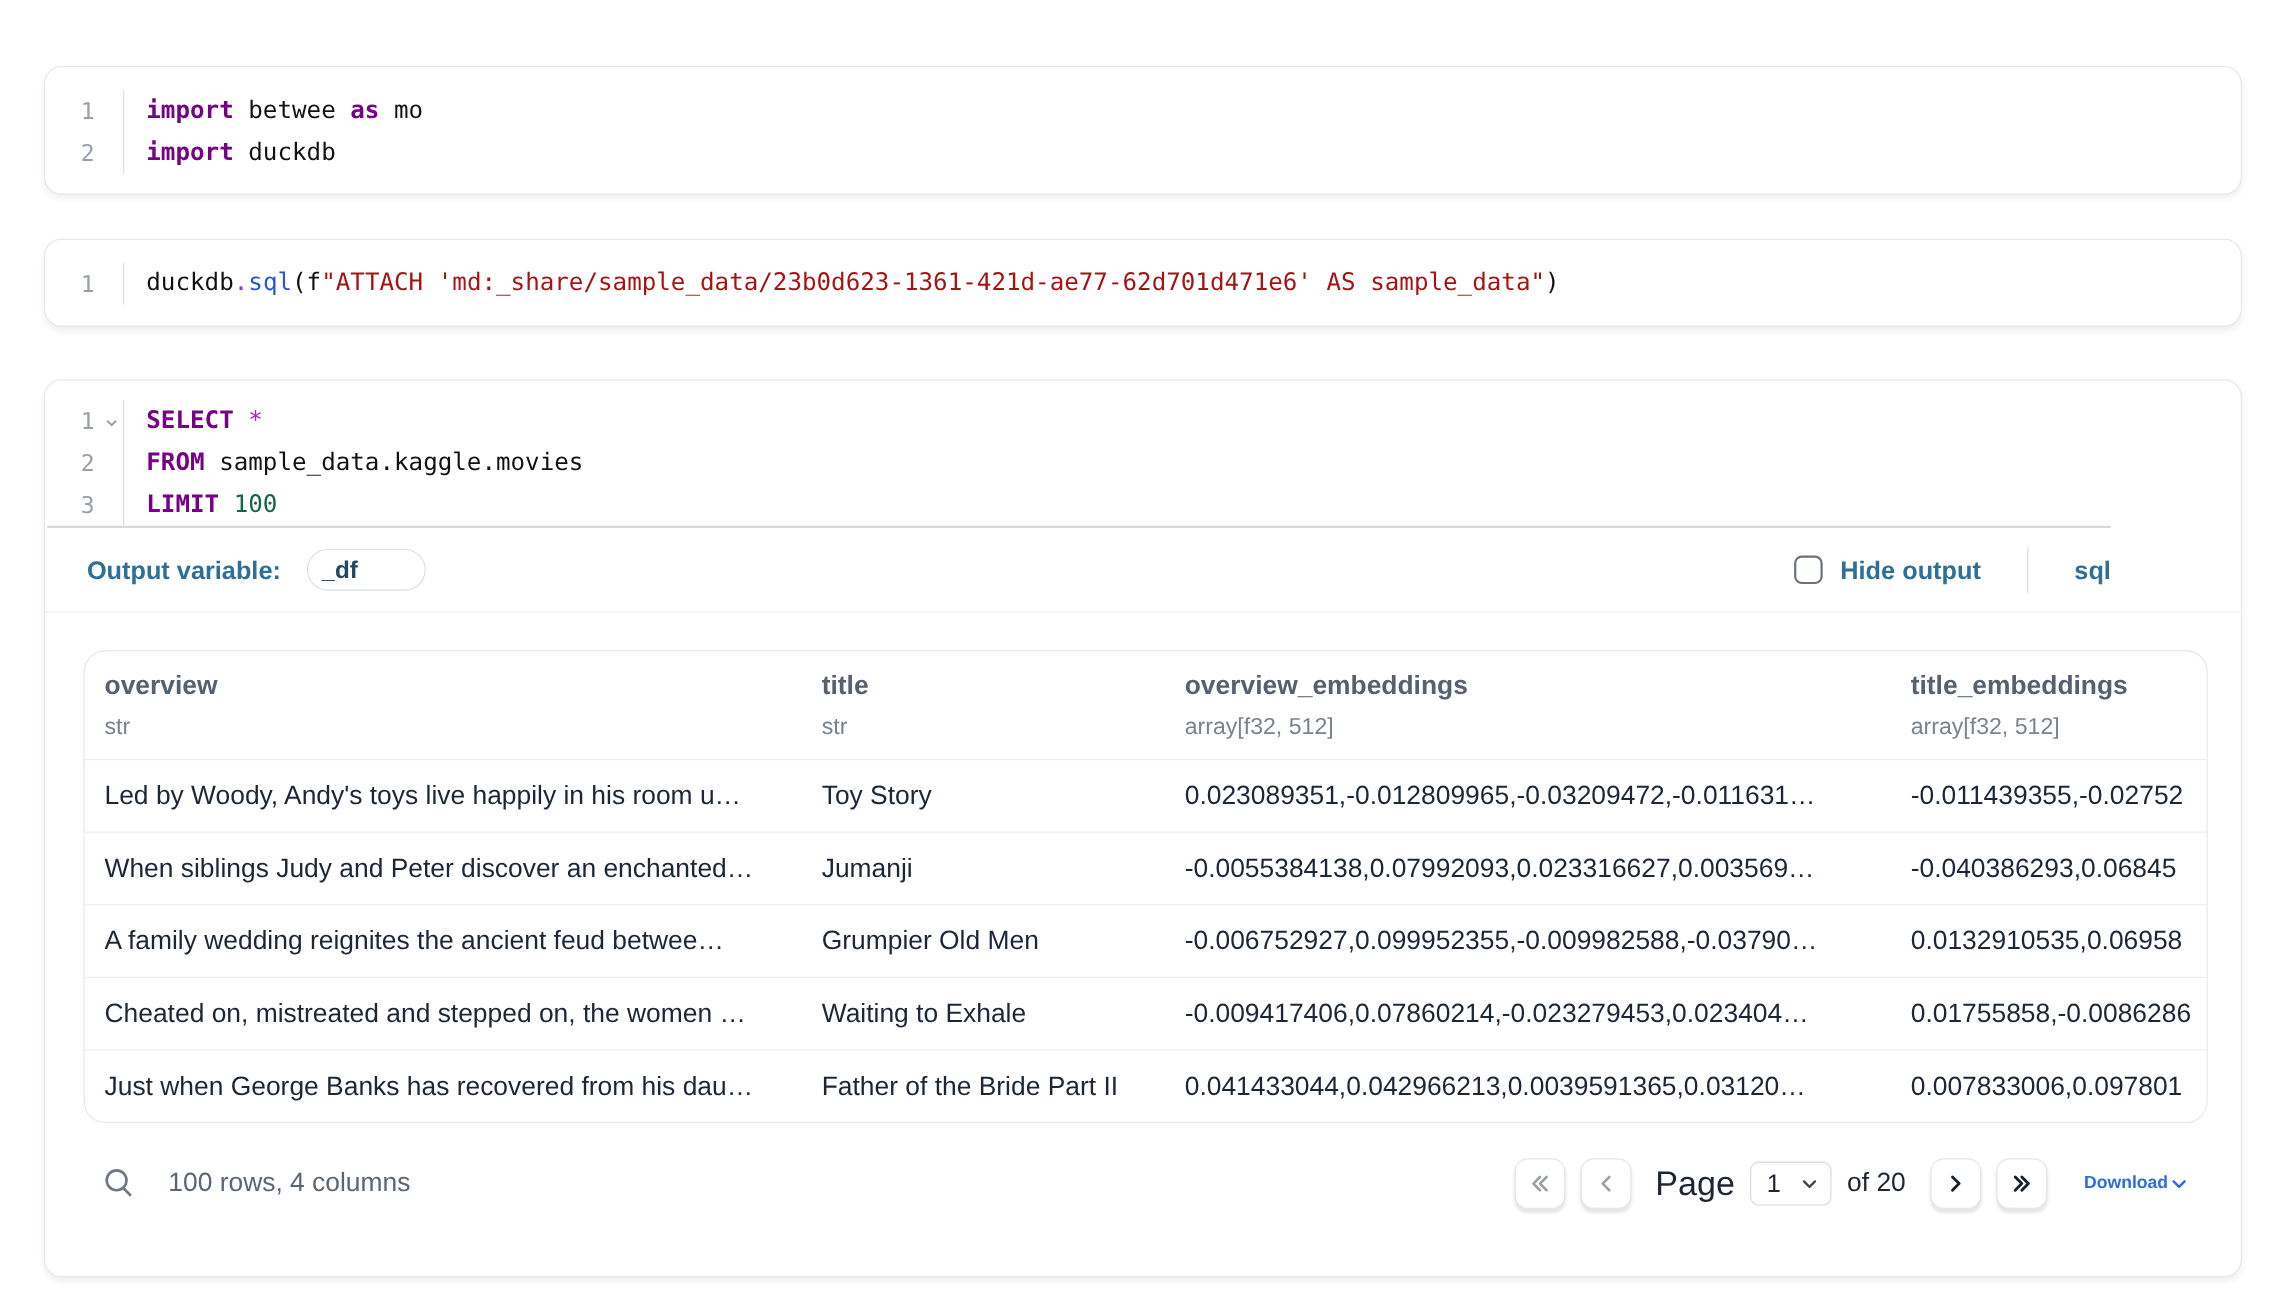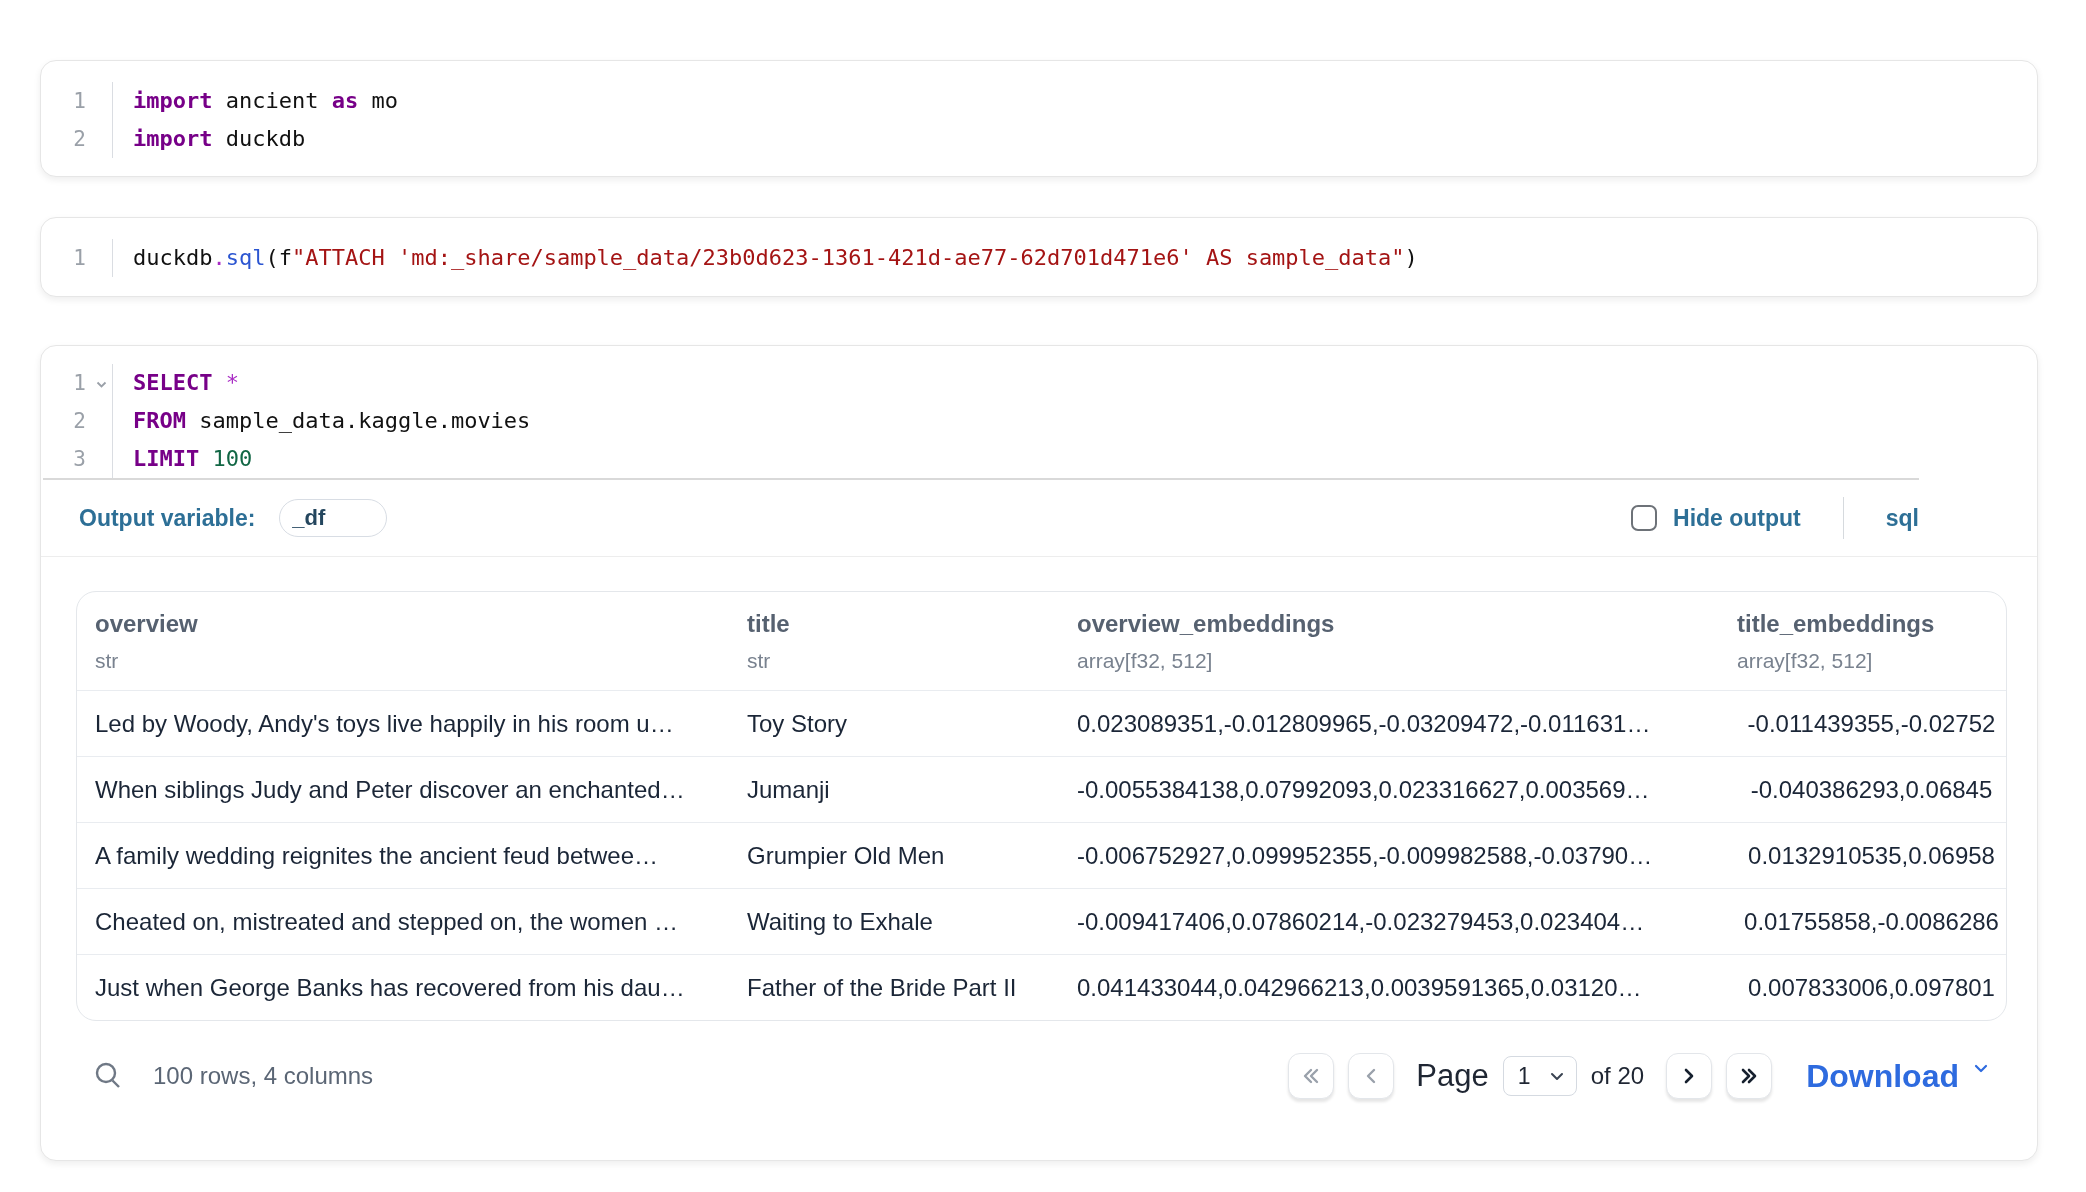--- a/index.html
+++ b/index.html
@@ -51,54 +51,54 @@
   .table-card { margin:34px 30px 0 35px; height:430px; border:1px solid #e4e7eb;
     border-radius:20px; overflow:hidden; background:#fff; }
   .t-grid-row { display:grid; grid-template-columns:652px 330px 660px 1fr;
     padding-left:18px; }
   .t-head { height:98px; padding-top:18px; }
   .t-col-name { font-size:24px; font-weight:bold; color:#566170; white-space:nowrap; }
   .t-col-type { font-size:21px; color:#79828f; margin-top:11px; white-space:nowrap; }
   .t-row { height:66px; border-top:1px solid #e9ecf0; align-items:center; }
   .t-cell { font-size:24px; color:#1b2637; white-space:nowrap; overflow:hidden;
     padding-right:14px; }
-  .t-cell:last-child { padding-right:0;text-align:center; }
+  .t-cell:last-child { padding-right:0; }
 
   
   .table-toolbar { margin-top:24px; height:62px; display:flex; align-items:center;
     padding:0 46px 0 50px; }
   .search-btn { width:34px; height:34px; border:none; background:transparent;
     display:flex; align-items:center; justify-content:center; margin-right:28px; }
   .summary { font-size:24px; color:#5b6675; }
   .toolbar-spacer { flex:1; }
   .pg-btn { width:46px; height:46px; background:#fff; border:1px solid #e3e6ea;
     border-radius:12px; display:flex; align-items:center; justify-content:center;
     box-shadow:0 3px 3px rgba(0,0,0,0.10); margin-left:14px; }
   .pg-btn.disabled { color:#9aa1ab; }
   .pg-btn.enabled  { color:#16202e; }
   .page-label { font-size:31px; color:#1f2633; margin:0 14px 0 22px; }
   .page-select { width:74px; height:40px; border:1px solid #d5dae1; border-radius:8px;
     display:flex; align-items:center; justify-content:space-between; padding:0 10px 0 14px;
     font-size:23px; color:#1f2633; background:#fff; }
   .of-label { font-size:24px; color:#1f2633; margin:0 8px 0 14px; }
-  .download { margin-left:34px; display:flex; align-items:flex-start; gap:12px;
-    color:#2e6bdf; font-size:32px; font-weight:600; background:none; border:none; }
+  .download { margin-left:34px; display:flex; align-items:center; gap:0;
+    color:#2e6bdf; font-size:16px; font-weight:600; background:none; border:none; }
   svg { display:block; }
 </style>
 </head>
 <body>
 
 <div class="cell" id="cell-1">
   <div class="editor">
     <div class="gutter-col">
       <div class="gutter-line">1</div>
       <div class="gutter-line">2</div>
     </div>
     <div>
-      <div class="code-line"><span class="tok-kw">import</span><span class="tok-pl"> ancient </span><span class="tok-kw">as</span><span class="tok-pl"> mo</span></div>
+      <div class="code-line"><span class="tok-kw">import</span><span class="tok-pl"> betwee </span><span class="tok-kw">as</span><span class="tok-pl"> mo</span></div>
       <div class="code-line"><span class="tok-kw">import</span><span class="tok-pl"> duckdb</span></div>
     </div>
   </div>
 </div>
 
 <div class="cell" id="cell-2">
   <div class="editor">
     <div class="gutter-col">
       <div class="gutter-line">1</div>
     </div>

